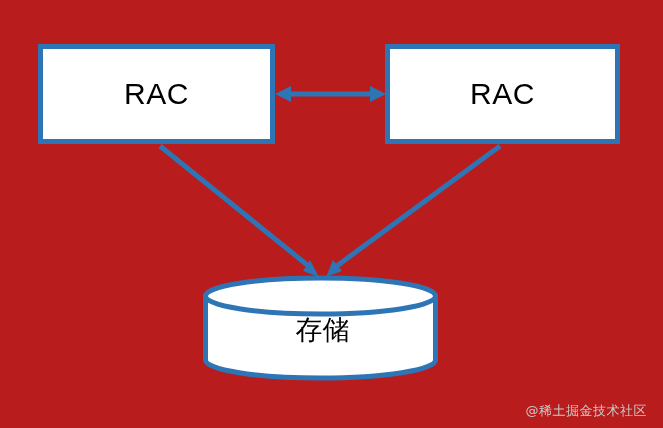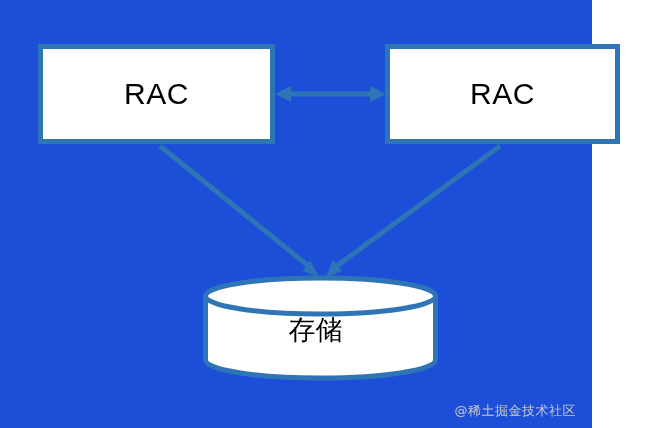--- a/index.html
+++ b/index.html
@@ -8,23 +8,23 @@
   }
   body {
     width: 663px;
     height: 428px;
     background: #ffffff;
     font-family: "Liberation Sans", "DejaVu Sans", sans-serif;
     overflow: hidden;
   }
   #diagram-canvas {
     position: relative;
-    width: 592px;
+    width: 663px;
     height: 428px;
-    background: #1d4ed8;
+    background: #b91c1c;
   }
   #diagram-svg {
     position: absolute;
     left: 0;
     top: 0;
     width: 663px;
     height: 428px;
   }
   .node-label {
     position: absolute;
@@ -47,21 +47,21 @@
     width: 237px;
     height: 100px;
   }
   #rac-right-label {
     left: 385px;
     top: 44px;
     width: 235px;
     height: 100px;
   }
   #storage-label {
-    left: 198px;
+    left: 205px;
     top: 295px;
     width: 235px;
     height: 70px;
     font-size: 27px;
     font-weight: 400;
     font-family: "DejaVu Sans", "Liberation Sans", sans-serif;
   }
   #watermark {
     position: absolute;
     right: 16px;

